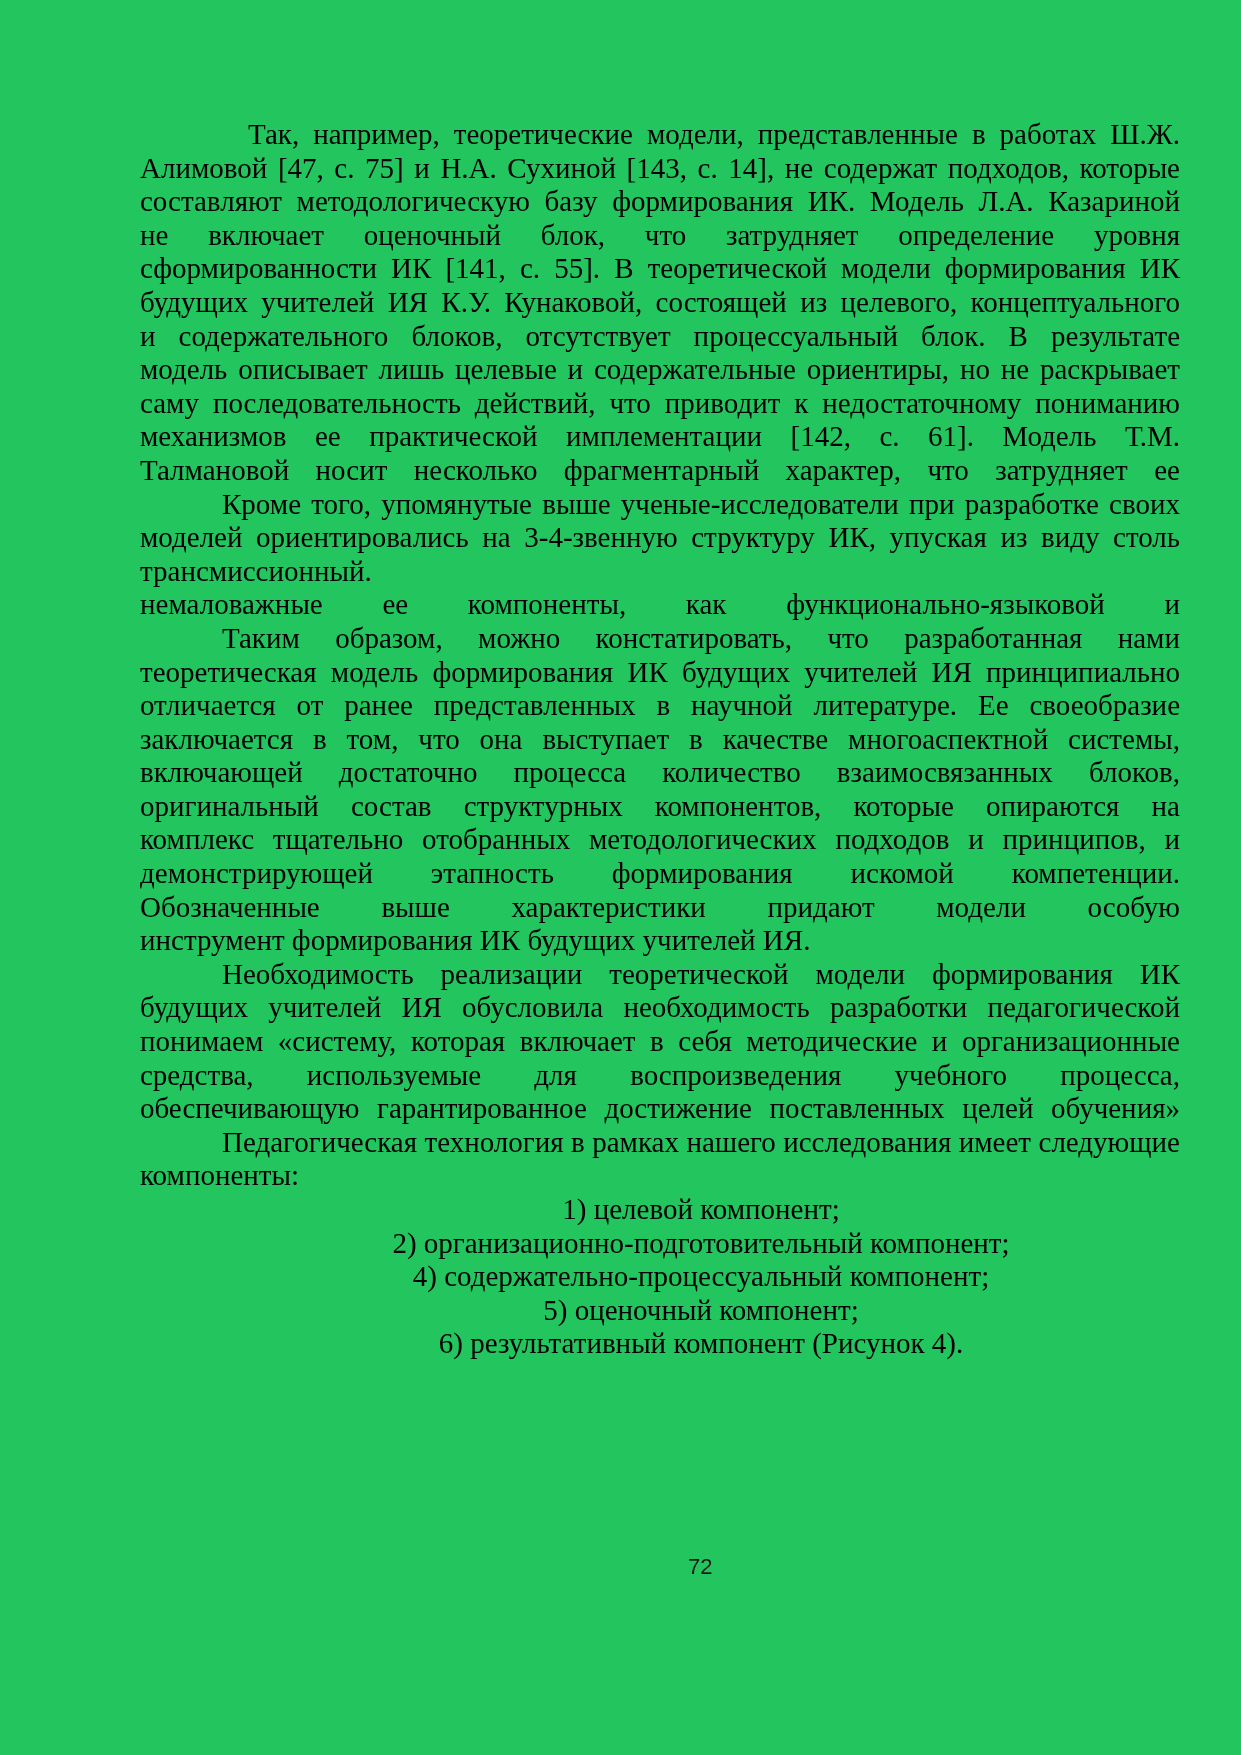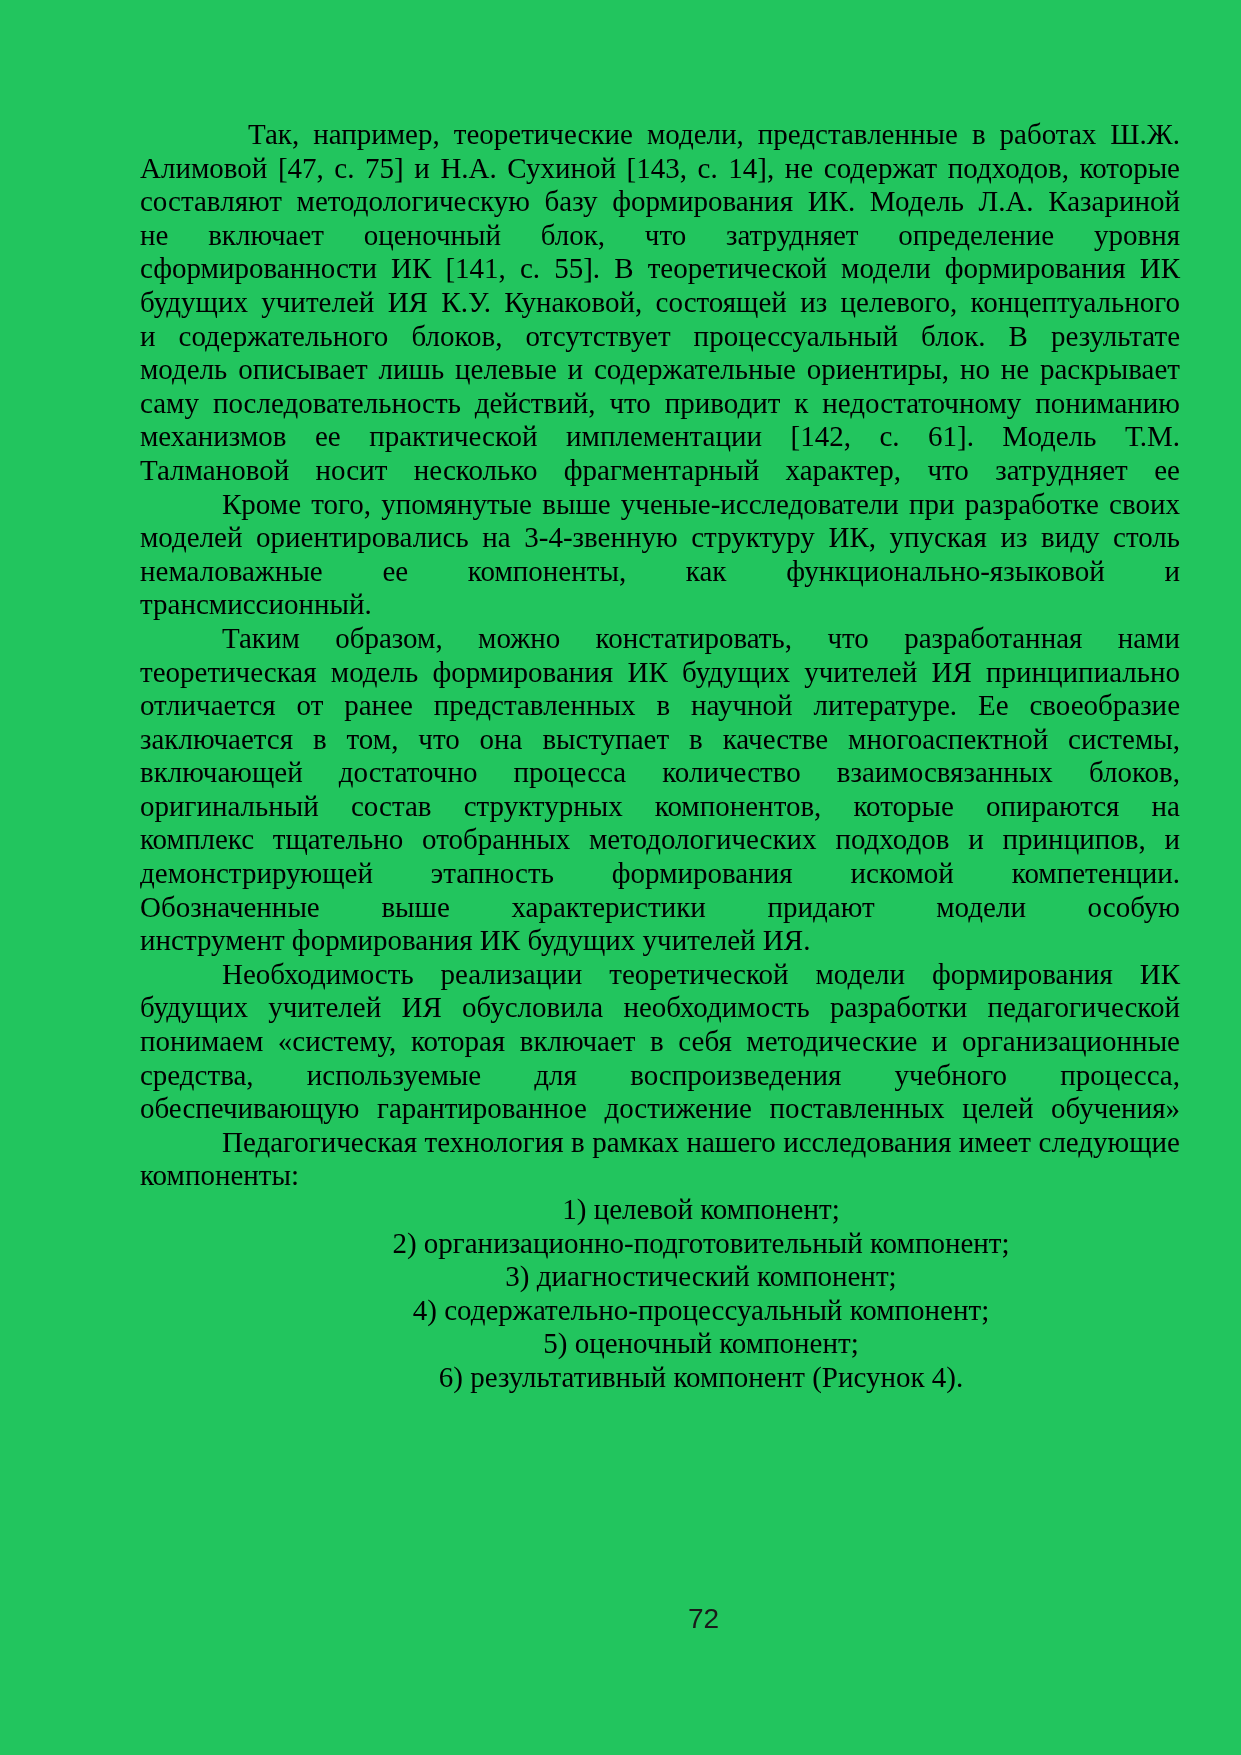--- a/index.html
+++ b/index.html
@@ -36,23 +36,23 @@
   .just {
     text-align: justify;
     text-align-last: justify;
   }
   .ind { text-indent: 82px; }
   .ind-wide { text-indent: 108px; }
   .list-line { text-indent: 82px; text-align: center; }
   .page-number {
     position: absolute;
     left: 688px;
-    top: 1604px;
+    top: 1552px;
     font-family: "Liberation Sans", "DejaVu Sans", sans-serif;
-    font-size: 28px;
+    font-size: 22px;
     line-height: 30px;
     color: #1a1a1a;
   }
 </style>
 </head>
 <body>
 
 <div class="page">
   <div class="text-block" id="text-block">
       <div class="paragraph">
@@ -64,22 +64,22 @@
         <div class="line just">будущих учителей ИЯ К.У. Кунаковой, состоящей из целевого, концептуального</div>
         <div class="line just">и содержательного блоков, отсутствует процессуальный блок. В результате</div>
         <div class="line just">модель описывает лишь целевые и содержательные ориентиры, но не раскрывает</div>
         <div class="line just">саму последовательность действий, что приводит к недостаточному пониманию</div>
         <div class="line just">механизмов ее практической имплементации [142, с. 61]. Модель Т.М.</div>
         <div class="line just">Талмановой носит несколько фрагментарный характер, что затрудняет ее</div>
       </div>
       <div class="paragraph">
         <div class="line just ind">Кроме того, упомянутые выше ученые-исследователи при разработке своих</div>
         <div class="line just">моделей ориентировались на 3-4-звенную структуру ИК, упуская из виду столь</div>
+        <div class="line">трансмиссионный.</div>
         <div class="line just">немаловажные ее компоненты, как функционально-языковой и</div>
-        <div class="line">трансмиссионный.</div>
       </div>
       <div class="paragraph">
         <div class="line just ind">Таким образом, можно констатировать, что разработанная нами</div>
         <div class="line just">теоретическая модель формирования ИК будущих учителей ИЯ принципиально</div>
         <div class="line just">отличается от ранее представленных в научной литературе. Ее своеобразие</div>
         <div class="line just">заключается в том, что она выступает в качестве многоаспектной системы,</div>
         <div class="line just">включающей достаточно процесса количество взаимосвязанных блоков,</div>
         <div class="line just">оригинальный состав структурных компонентов, которые опираются на</div>
         <div class="line just">комплекс тщательно отобранных методологических подходов и принципов, и</div>
         <div class="line just">демонстрирующей этапность формирования искомой компетенции.</div>
@@ -93,20 +93,19 @@
         <div class="line just">средства, используемые для воспроизведения учебного процесса,</div>
         <div class="line just">обеспечивающую гарантированное достижение поставленных целей обучения»</div>
       </div>
       <div class="paragraph">
         <div class="line just ind">Педагогическая технология в рамках нашего исследования имеет следующие</div>
         <div class="line">компоненты:</div>
       </div>
       <div class="paragraph">
         <div class="line list-line">1) целевой компонент;</div>
         <div class="line list-line">2) организационно-подготовительный компонент;</div>
-        <div class="line list-line">3) диагностический компонент;</div>
         <div class="line list-line">4) содержательно-процессуальный компонент;</div>
         <div class="line list-line">5) оценочный компонент;</div>
         <div class="line list-line">6) результативный компонент (Рисунок 4).</div>
       </div>
     </div>
   <div class="page-number">72</div>
 </div>
 
 </body></html>

